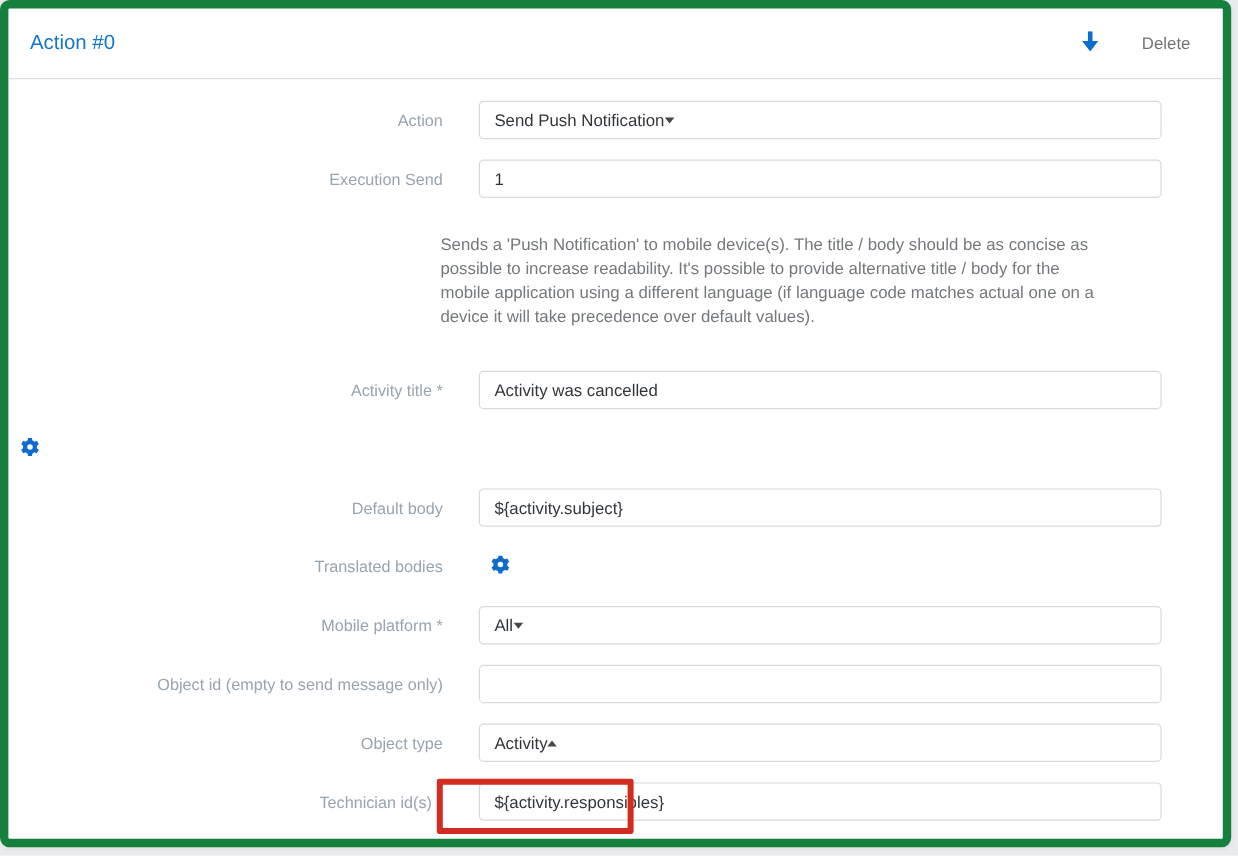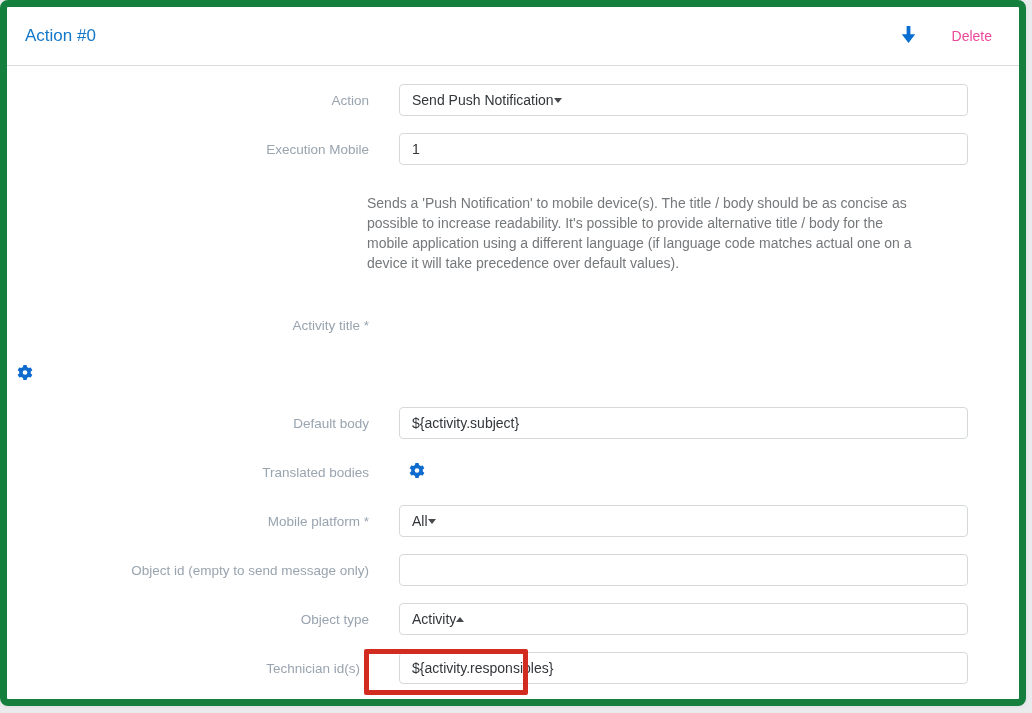--- a/index.html
+++ b/index.html
@@ -24,21 +24,21 @@
     border-bottom:1px solid #d9dcdf;
     display:flex; align-items:center;
     padding:0 27px 0 18px;
   }
   .card-title { font-size:17px; color:#1477c8; }
   .header-spacer { flex:1; }
   .icon-btn { background:none; border:none; cursor:pointer; display:flex; align-items:center; }
   .move-down-btn { margin-right:36px; }
   .delete-link {
     background:none; border:none; cursor:pointer;
-    font-size:14px; color:#ec4899;
+    font-size:14px; color:#737373;
     font-family:"Liberation Sans", sans-serif;
   }
   .content { padding-top:18px; position:relative; }
   .row { display:flex; align-items:center; height:32px; margin-bottom:17px; }
   .lbl {
     width:360px; flex:none;
     padding-right:30px;
     text-align:right;
     font-size:13.5px;
     color:#99a4af;
@@ -107,30 +107,33 @@
       <span class="lbl">Action</span>
       <div class="field">
         <div class="select-box">
           <span>Send Push Notification</span>
           <span class="caret caret-down"></span>
         </div>
       </div>
     </div>
 
     <div class="row">
-      <span class="lbl">Execution Mobile</span>
+      <span class="lbl">Execution Send</span>
       <div class="field">
         <input class="text-input" type="text" value="1" style="">
       </div>
     </div>
 
     <p class="desc">Sends a 'Push Notification' to mobile device(s). The title / body should be as concise as possible to increase readability. It's possible to provide alternative title / body for the mobile application using a different language (if language code matches actual one on a device it will take precedence over default values).</p>
 
     <div class="row">
       <span class="lbl">Activity title *</span>
+      <div class="field">
+        <input class="text-input" type="text" value="Activity was cancelled" style="">
+      </div>
     </div>
 
     <div class="row">
       <div class="field">
         <button class="icon-btn gear-btn">
           <span>
             <svg width="16" height="16" viewBox="0 0 16 16">
               <path fill="#0f6bce" d="M6.4 0h3.2l.45 2.1a6.1 6.1 0 0 1 1.65.96l2.05-.68 1.6 2.77-1.6 1.4a6.2 6.2 0 0 1 0 1.9l1.6 1.4-1.6 2.77-2.05-.68a6.1 6.1 0 0 1-1.65.96L9.6 15H6.4l-.45-2.1a6.1 6.1 0 0 1-1.65-.96l-2.05.68L.65 9.85l1.6-1.4a6.2 6.2 0 0 1 0-1.9l-1.6-1.4 1.6-2.77 2.05.68A6.1 6.1 0 0 1 5.95 2.1z"></path>
               <circle cx="8" cy="7.5" r="2.3" fill="#ffffff"></circle>
             </svg>

